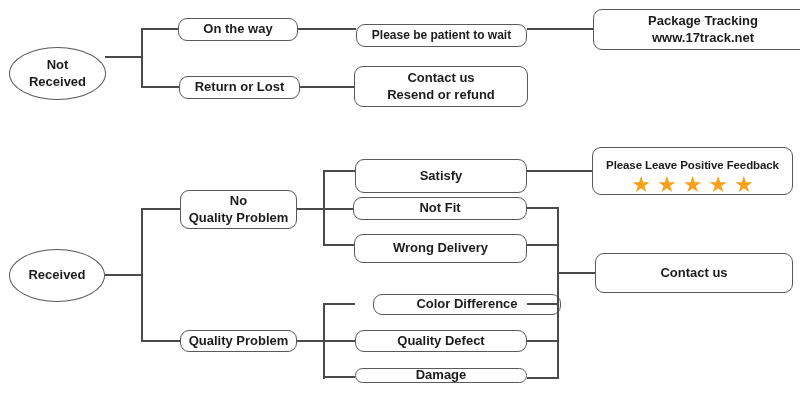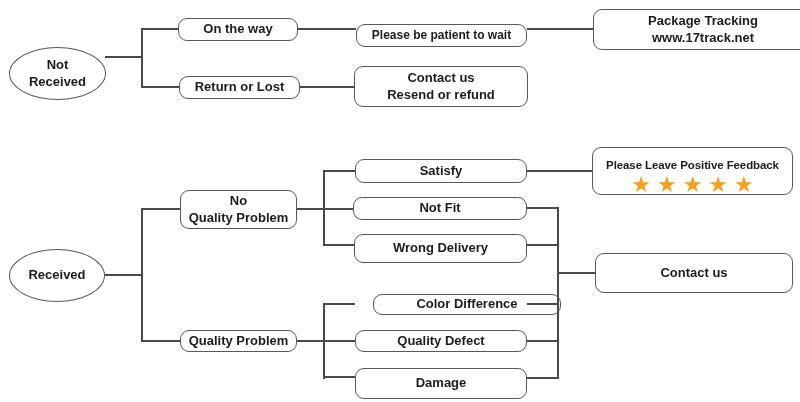--- a/index.html
+++ b/index.html
@@ -90,21 +90,21 @@
 
   <div class="node ellipse" style="left:9px; top:249px; width:96px; height:53px;">
     <span>Received</span>
   </div>
 
   <div class="node box" style="left:180px; top:190px; width:117px; height:39px;text-align:center;">
     <span>No</span>
     <span>Quality Problem</span>
   </div>
 
-  <div class="node box" style="left:355px; top:159px; width:172px; height:24px;">
+  <div class="node box" style="left:355px; top:159px; width:172px; height:34px;">
     <span>Satisfy</span>
   </div>
 
   <div class="node box" style="left:592px; top:147px; width:201px; height:48px;">
     <span class="feedback-title">Please Leave Positive Feedback</span>
     <span class="stars">★★★★★</span>
   </div>
 
   <div class="node box" style="left:353px; top:197px; width:174px; height:23px;">
     <span>Not Fit</span>
@@ -119,21 +119,21 @@
   </div>
 
   <div class="node box" style="left:373px; top:294px; width:188px; height:21px;">
     <span>Color Difference</span>
   </div>
 
   <div class="node box" style="left:355px; top:330px; width:172px; height:22px;">
     <span>Quality Defect</span>
   </div>
 
-  <div class="node box" style="left:355px; top:368px; width:172px; height:31px;">
+  <div class="node box" style="left:355px; top:368px; width:172px; height:15px;">
     <span>Damage</span>
   </div>
 
   <div class="node box" style="left:595px; top:253px; width:198px; height:40px;">
     <span>Contact us</span>
   </div>
 
   <div class="hline" style="left:105px; top:274px; width:37px;"></div>
   <div class="vline" style="left:141px; top:208px; height:134px;"></div>
   <div class="hline" style="left:141px; top:208px; width:39px;"></div>

